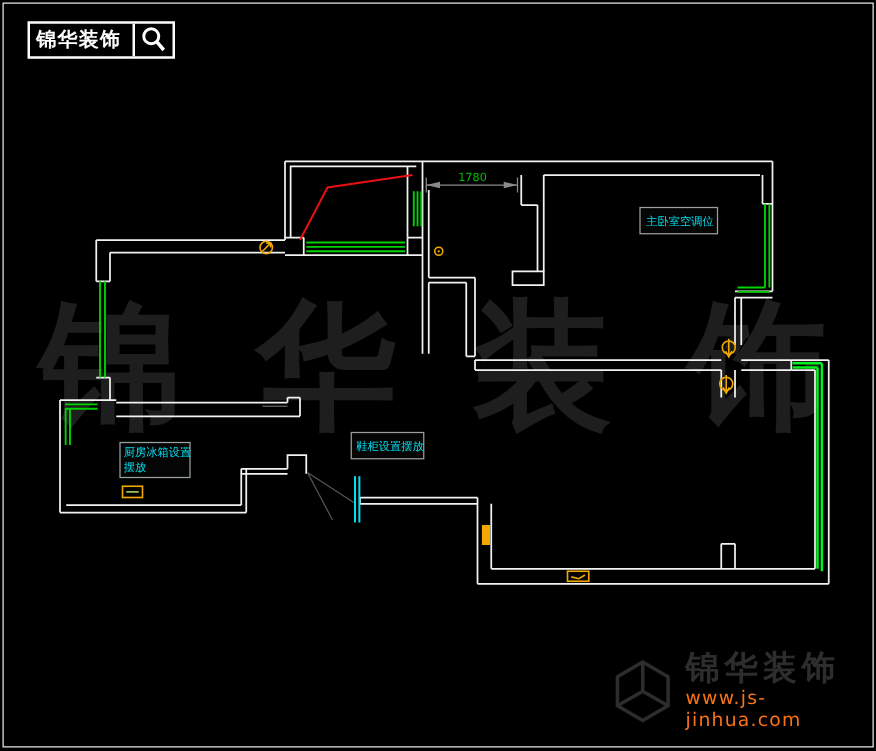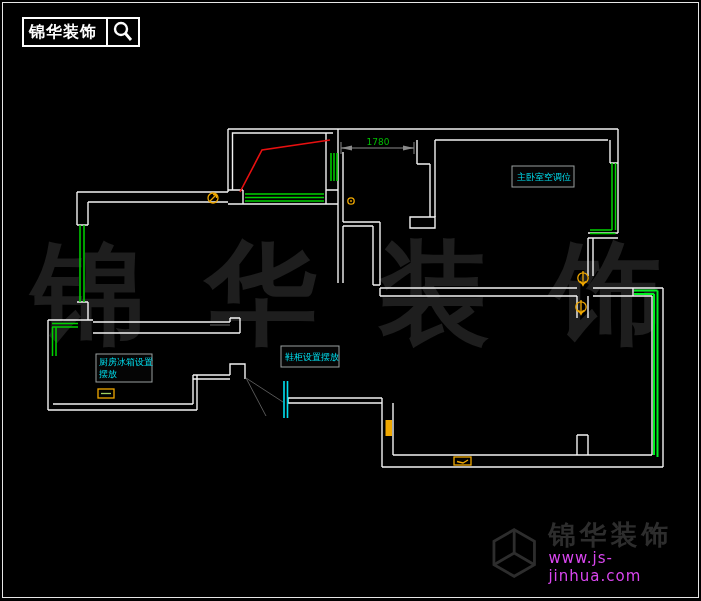--- a/index.html
+++ b/index.html
@@ -9,21 +9,21 @@
   .watermark{position:absolute;left:32px;top:232px;font-size:112px;font-weight:bold;color:#1e1e1e;
              letter-spacing:11px;white-space:nowrap;line-height:1.1;}
   .header{position:absolute;left:22px;top:12px;color:#fff;}
   .tagline{font-weight:bold;font-size:13px;letter-spacing:1.5px;color:#fdfdfd;}
   .search-box{margin-top:5px;width:114px;height:26px;border:2px solid #fdfdfd;display:flex;align-items:stretch;}
   .brand{flex:1;display:flex;align-items:center;padding-left:5px;font-weight:bold;font-size:16px;
          letter-spacing:1px;color:#fdfdfd;}
   .search-cell{width:30px;border-left:2px solid #fdfdfd;display:flex;align-items:center;justify-content:center;}
   .footer{position:absolute;left:489px;top:521px;display:flex;align-items:center;gap:9px;color:#2d2d2d;}
   .footer-brand{font-size:27px;font-weight:bold;letter-spacing:4px;line-height:1.05;color:#2d2d2d;}
-  .footer-site{font-size:15px;letter-spacing:1px;color:#d946ef;}
+  .footer-site{font-size:15px;letter-spacing:1px;color:#f97316;}
   svg text{font-family:"DejaVu Sans",sans-serif;}
 </style>
 </head>
 <body>
 
 <div class="stage">
 
   <div class="watermark">锦 华 装 饰</div>
 
   <svg width="701" height="601" viewBox="0 0 701 601" style="position:absolute;left:0;top:0;">

